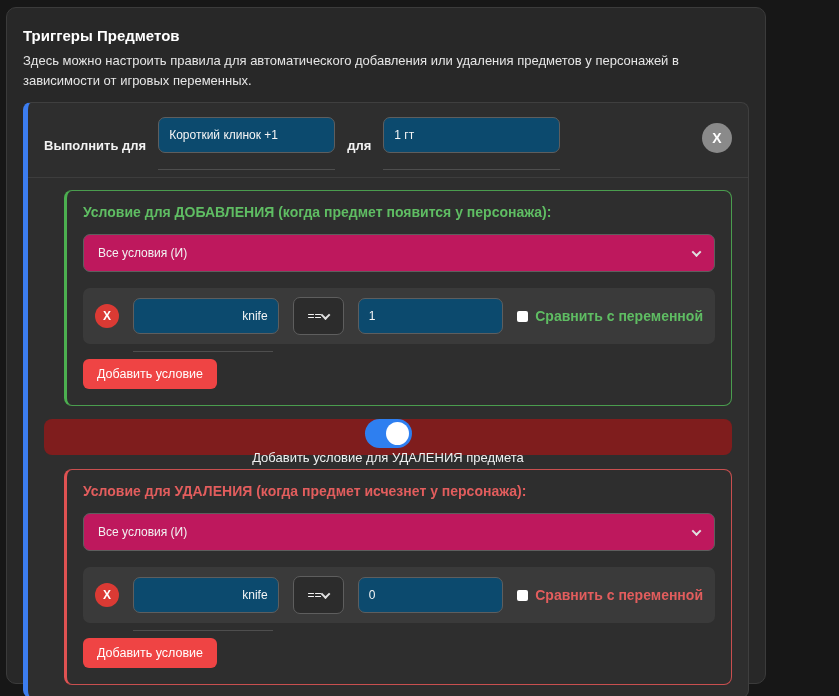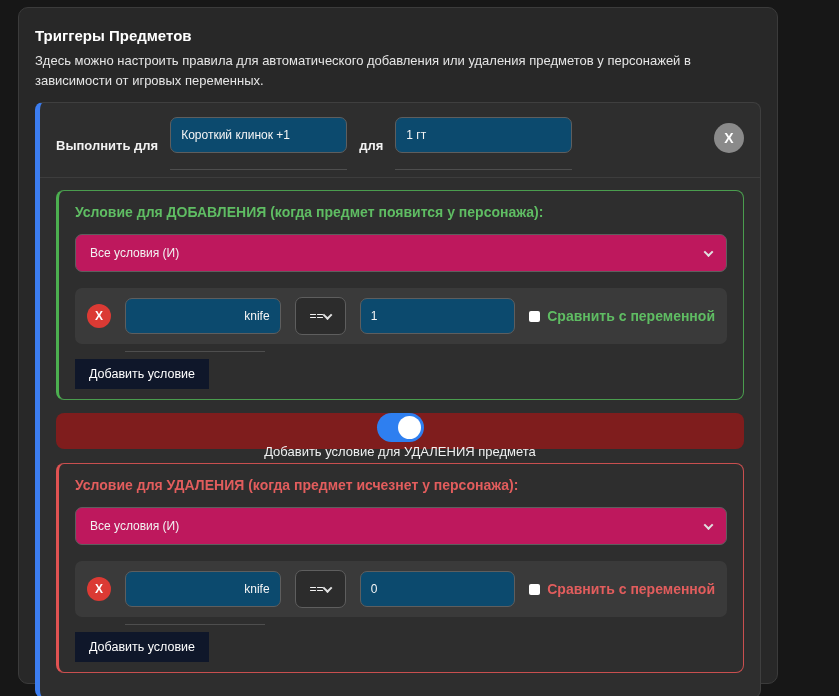--- a/index.html
+++ b/index.html
@@ -5,21 +5,21 @@
   * { box-sizing: border-box; margin: 0; padding: 0; }
   html, body {
     width: 839px; height: 696px;
     background: #171717;
     font-family: "Liberation Sans", sans-serif;
     overflow: hidden;
     position: relative;
   }
   .panel {
     position: absolute;
-    left: 18px; top: 7px;
+    left: 6px; top: 7px;
     width: 760px; height: 677px;
     background: #282828;
     border: 1px solid #3b3b3b;
     border-radius: 10px;
     padding: 14px 16px;
   }
   .page-title {
     font-size: 15px; font-weight: bold; color: #ffffff;
     margin: 5px 0 7px 0;
   }
@@ -61,21 +61,21 @@
   .remove-trigger-btn {
     width: 30px; height: 30px; border-radius: 50%;
     background: #8a8a8a; color: #ffffff;
     font-size: 14px; font-weight: bold;
     display: flex; align-items: center; justify-content: center;
     cursor: pointer; flex-shrink: 0; border: none;
     font-family: "Liberation Sans", sans-serif;
   }
   .card-divider { height: 1px; background: #3d3d3d; margin: 24px -16px 0 -16px; }
 
-  .section { border-radius: 8px; padding: 13px 16px 10px 16px; margin-top: 12px; }
+  .section { border-radius: 8px; padding: 13px 16px 16px 16px; margin-top: 12px; margin-left: 20px; }
   .section.green { border: 1px solid #4a9d4e; border-left: 3px solid #4caf50; }
   .section.red   { border: 1px solid #c94f4f; border-left: 3px solid #e05252; margin-top: 14px; }
   .section-heading { font-size: 14px; font-weight: bold; margin-bottom: 14px; }
   .section.green .section-heading, .green-text { color: #5fbd63; }
   .section.red .section-heading,   .red-text   { color: #e25d5d; }
 
   .select-box {
     height: 38px; background: #be185d;
     border: 1px solid #5e5e5e; border-radius: 7px;
     display: flex; align-items: center;
@@ -116,24 +116,24 @@
   }
   .checkbox {
     width: 11px; height: 11px; background: #ffffff;
     border-radius: 2px; flex-shrink: 0;
   }
   .compare-label { font-size: 14px; font-weight: bold; }
 
   .add-cond-btn {
     margin-top: 15px;
     display: inline-block;
-    background: #0f172a; color: #ffffff;
+    background: #ef4444; color: #ffffff;
     font-size: 12.5px;
     padding: 8px 14px;
-    border-radius: 0; border: none;
+    border-radius: 6px; border: none;
     cursor: pointer;
     font-family: "Liberation Sans", sans-serif;
   }
 
   .toggle-row {
     margin-top: 13px;
     background: #7f1d1d; border-radius: 8px;
     height: 36px; padding: 0 12px 0 12px;
     display: flex; align-items: center; gap: 2px; flex-direction: column;
   }

